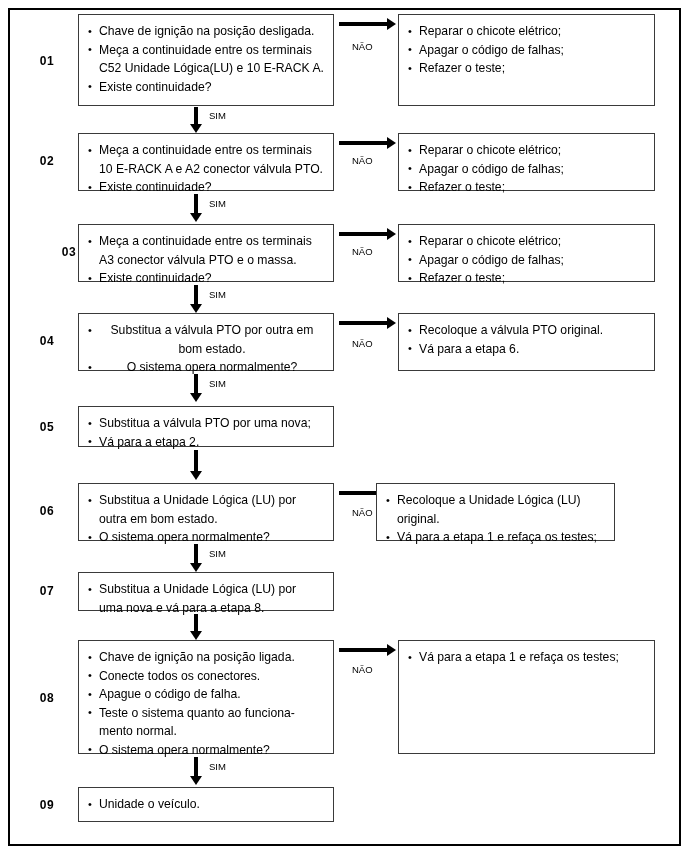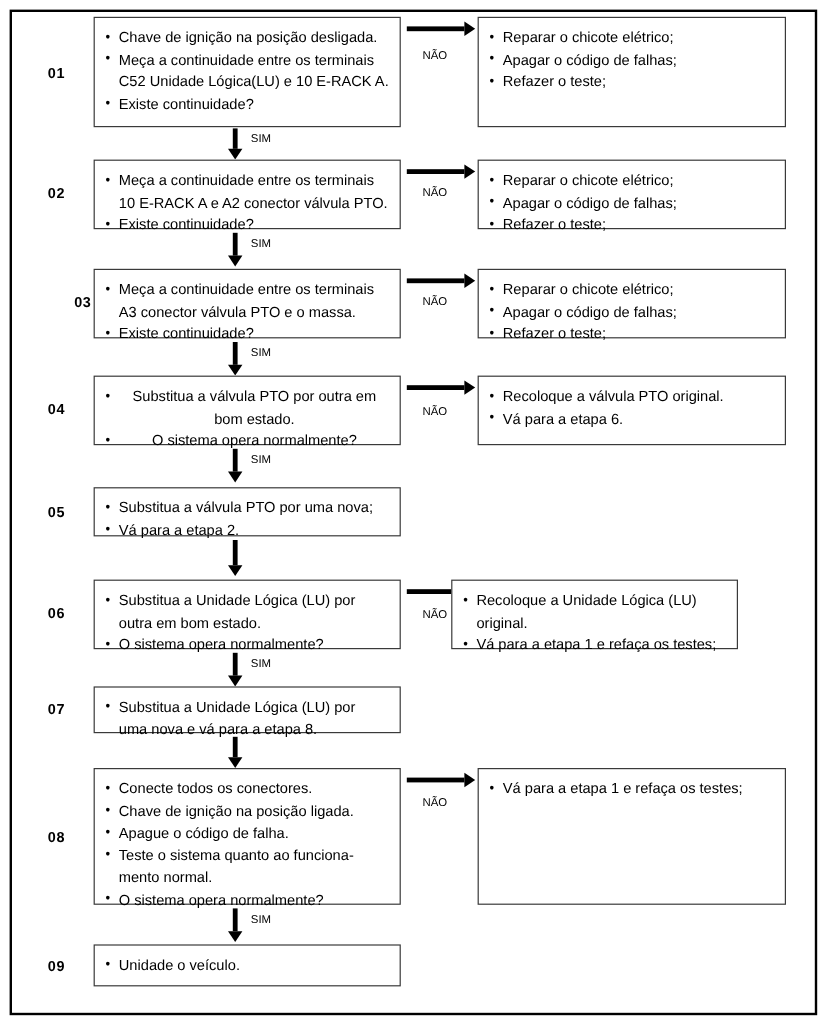--- a/index.html
+++ b/index.html
@@ -238,22 +238,22 @@
     <div class="bullet-line">Substitua a Unidade Lógica (LU) por
 uma nova e vá para a etapa 8.</div>
   </div>
   <div class="arrow-down" style="left:190px; top:614px; height:26px;">
     <div class="shaft" style="height:17px;"></div>
     <div class="head" style="top:17px;"></div>
   </div>
 
   <div class="step-number" style="left:32px; top:691px;">08</div>
   <div class="flow-box" style="left:78px; top:640px; width:256px; height:114px;">
+    <div class="bullet-line">Chave de ignição na posição ligada.</div>
     <div class="bullet-line">Conecte todos os conectores.</div>
-    <div class="bullet-line">Chave de ignição na posição ligada.</div>
     <div class="bullet-line">Apague o código de falha.</div>
     <div class="bullet-line">Teste o sistema quanto ao funciona-
 mento normal.</div>
     <div class="bullet-line">O sistema opera normalmente?</div>
   </div>
   <div class="arrow-right" style="left:339px; top:644px; width:57px;">
     <div class="shaft" style="width:48px;"></div>
     <div class="head" style="left:48px;"></div>
   </div>
   <div class="edge-label" style="left:352px; top:664px;">NÃO</div>

